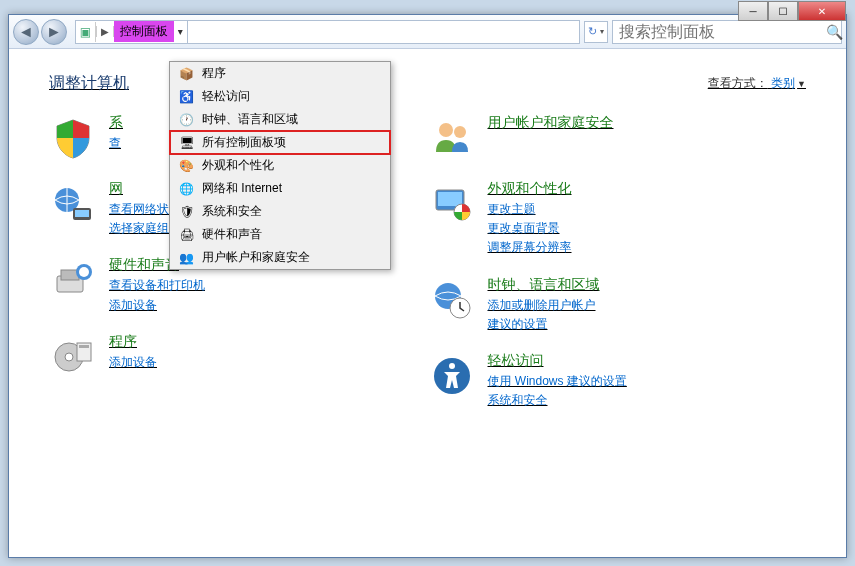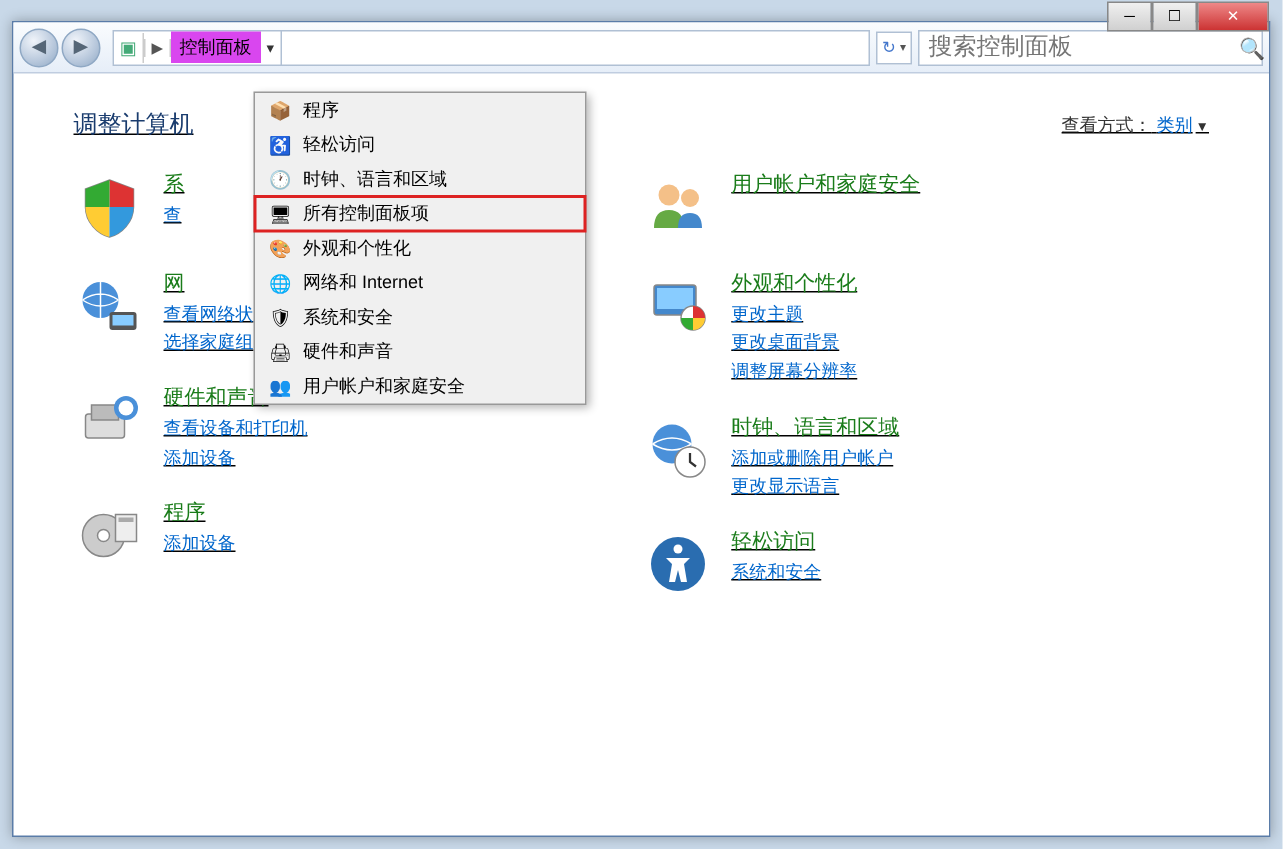--- a/index.html
+++ b/index.html
@@ -187,33 +187,34 @@
               <svg width="44" height="44" viewBox="0 0 44 44">
                 <circle cx="18" cy="18" r="13" fill="#4a90d9"></circle>
                 <path d="M5 18 Q18 10 31 18 M5 18 Q18 26 31 18" stroke="#fff" fill="none"></path>
                 <circle cx="30" cy="30" r="10" fill="#fff" stroke="#888"></circle>
                 <path d="M30 24 V30 L34 33" stroke="#333" stroke-width="1.5" fill="none"></path>
               </svg>
             </div>
       <div class="cat-body">
         <div class="cat-title">时钟、语言和区域</div>
         <span class="cat-link">添加或删除用户帐户</span>
-              <span class="cat-link">更改显示语言</span>
+              <span class="cat-link">建议的设置</span>
       </div>
           </div>
           <div class="category">
             <div class="cat-icon">
               <svg width="44" height="44" viewBox="0 0 44 44">
                 <circle cx="22" cy="22" r="18" fill="#2a6db0"></circle>
                 <circle cx="22" cy="12" r="3" fill="#fff"></circle>
                 <path d="M14 18 L30 18 L26 22 L28 34 L24 34 L22 26 L20 34 L16 34 L18 22 Z" fill="#fff"></path>
               </svg>
             </div>
       <div class="cat-body">
         <div class="cat-title">轻松访问</div>
+        <span class="cat-link">使用 Windows 建议的设置</span>
               <span class="cat-link">系统和安全</span>
       </div>
           </div>
         </div>
     </div>
   </div>
 
   <div class="dropdown" id="dropdown">
       <div class="dd-item">
         <span class="dd-icon">📦</span>

